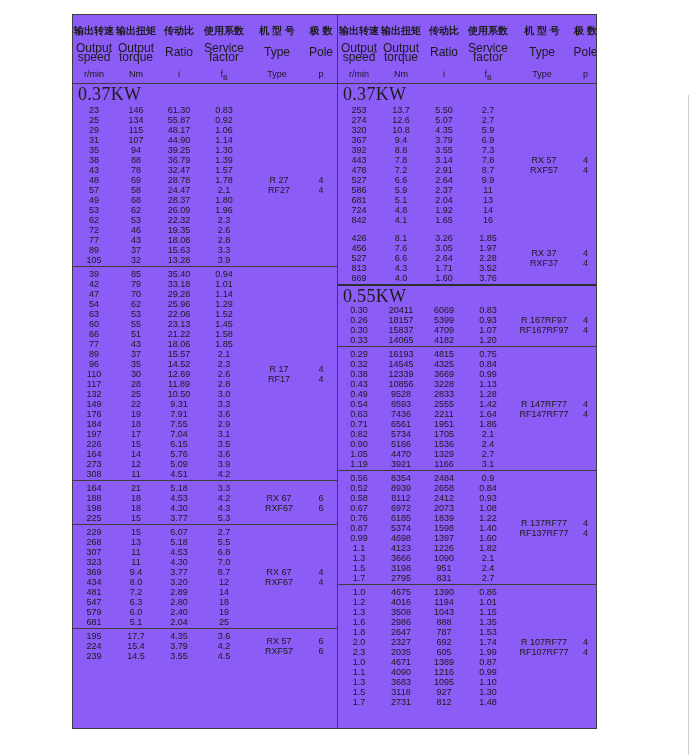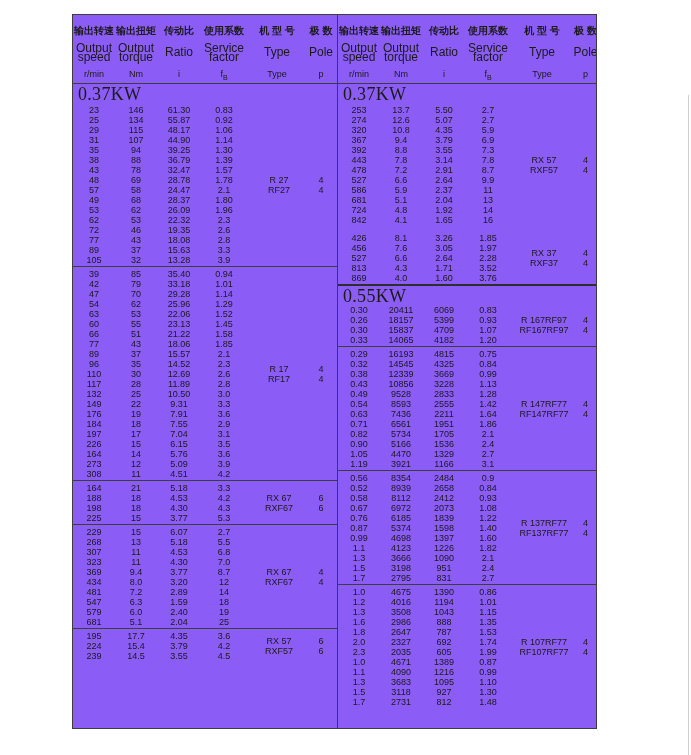--- a/index.html
+++ b/index.html
@@ -385,21 +385,21 @@
         </div>
         <div class="row grid4">
           <div class="cell">481</div>
           <div class="cell">7.2</div>
           <div class="cell">2.89</div>
           <div class="cell">14</div>
         </div>
         <div class="row grid4">
           <div class="cell">547</div>
           <div class="cell">6.3</div>
-          <div class="cell">1.59</div>
+          <div class="cell">2.80</div>
           <div class="cell">18</div>
         </div>
         <div class="row grid4">
           <div class="cell">579</div>
           <div class="cell">6.0</div>
           <div class="cell">2.40</div>
           <div class="cell">19</div>
         </div>
         <div class="row grid4">
           <div class="cell">681</div>

